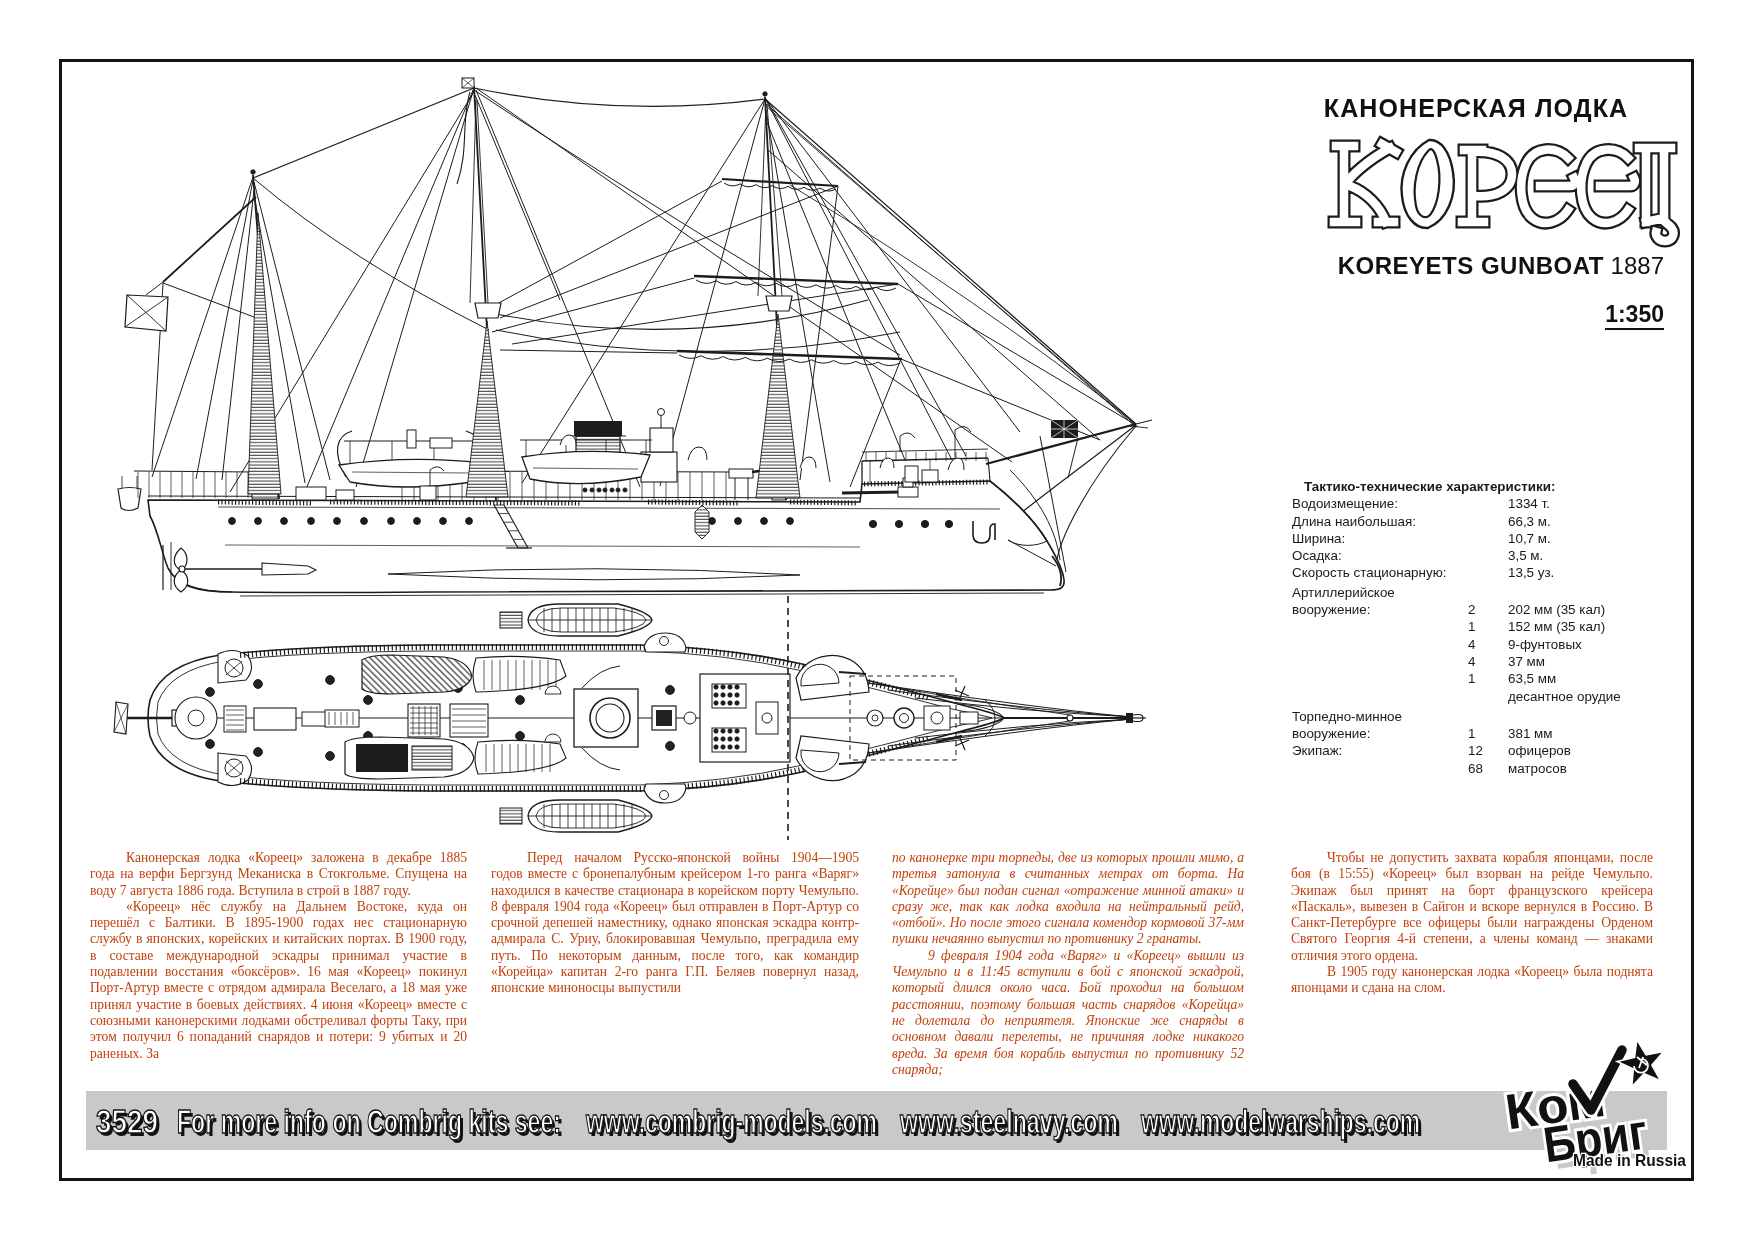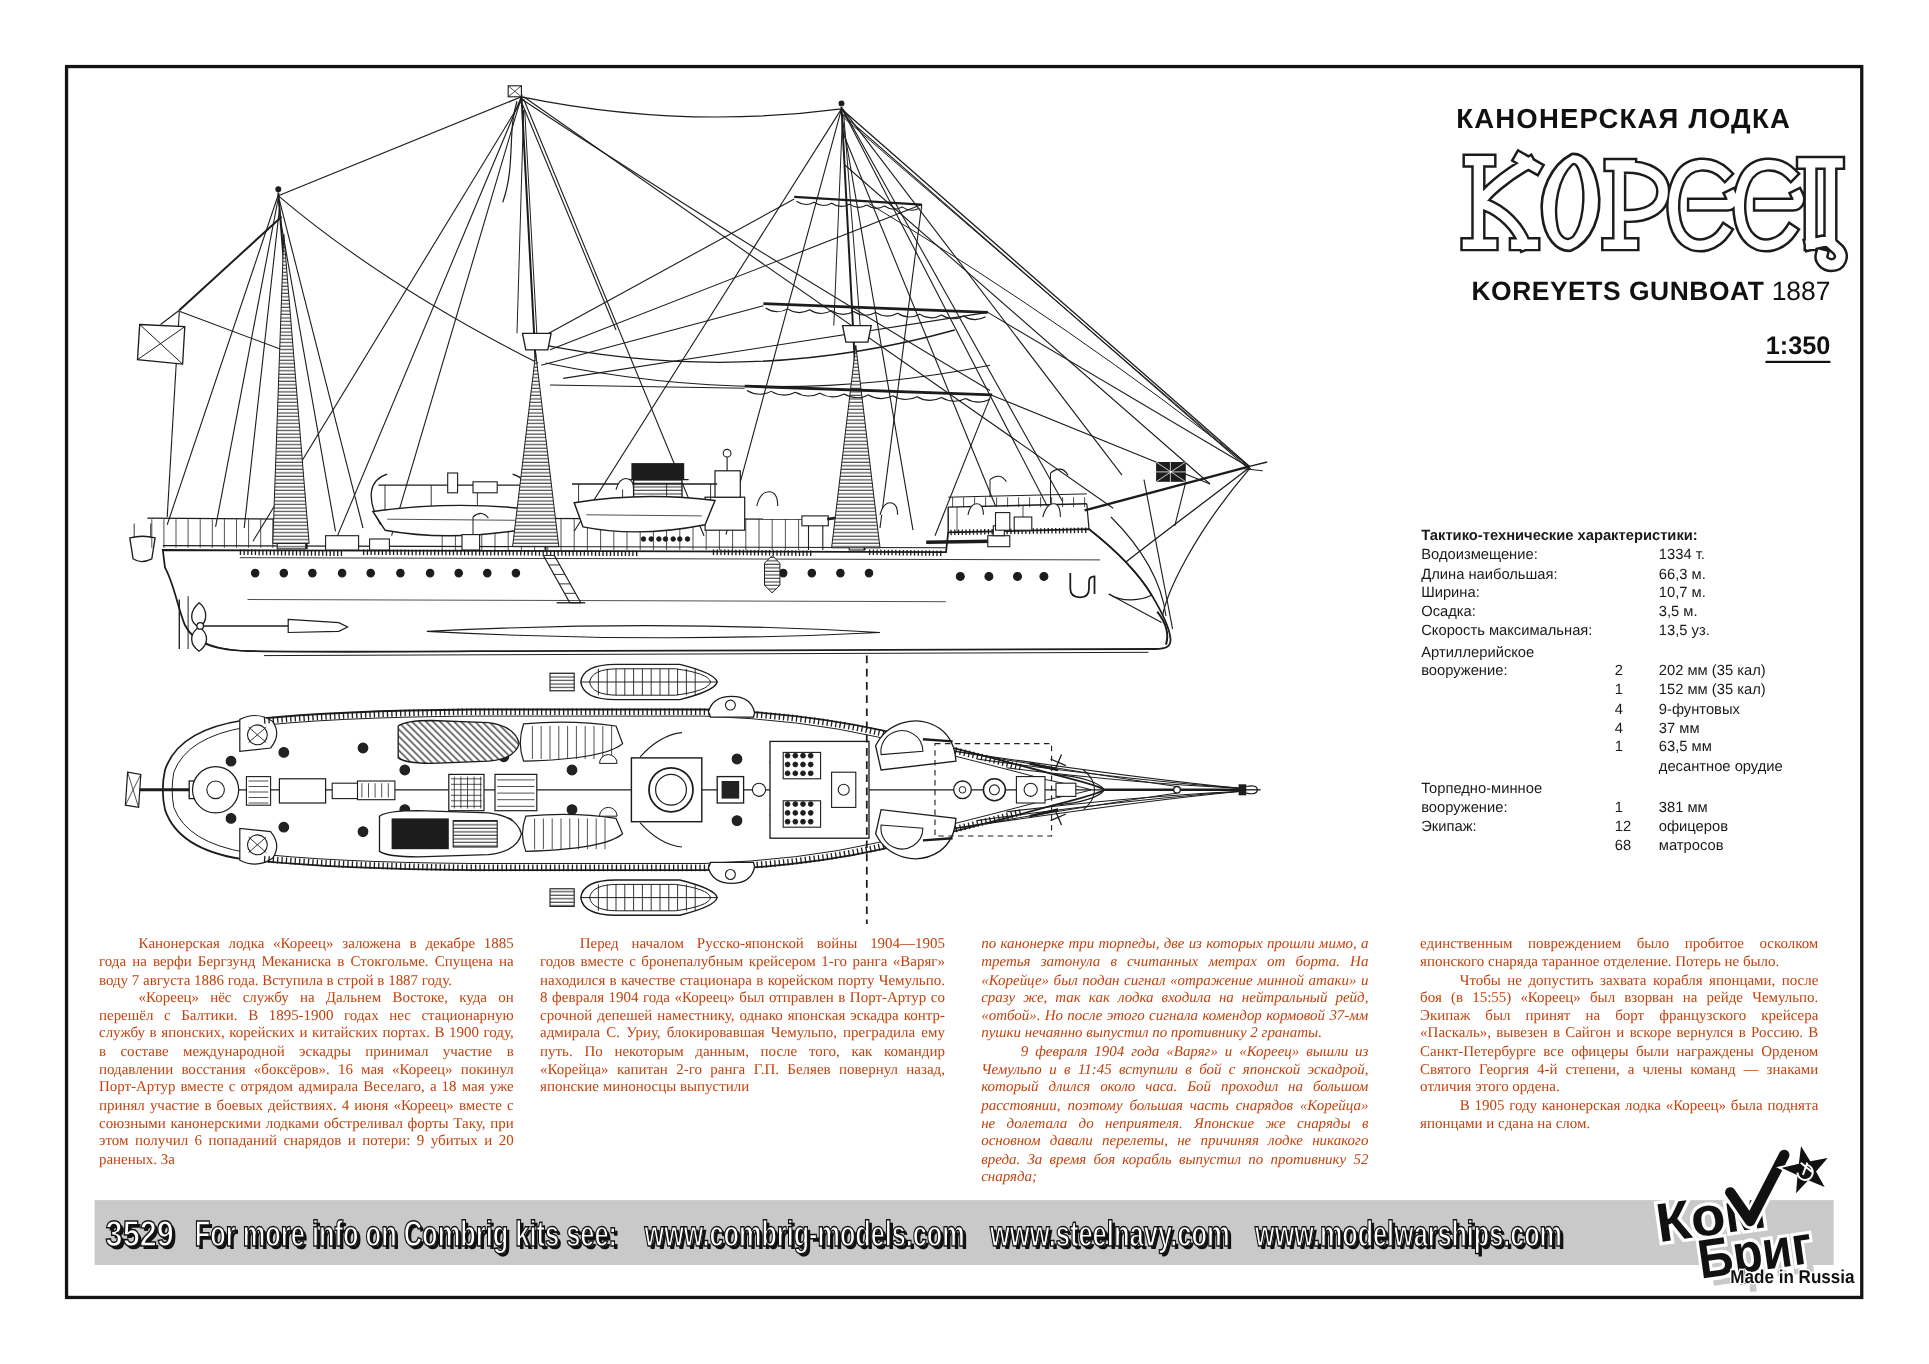--- a/index.html
+++ b/index.html
@@ -528,31 +528,31 @@
   </svg>
 
 <div class="abs" style="left:1288px;top:94px;width:376px;text-align:center;font-weight:bold;font-size:25px;letter-spacing:1.1px;white-space:nowrap;">КАНОНЕРСКАЯ ЛОДКА</div>
 
 <div class="abs" style="left:1288px;top:252px;width:376px;text-align:right;font-size:24px;white-space:nowrap;"><span style="font-weight:bold;letter-spacing:0.5px;">KOREYETS GUNBOAT</span> <span style="font-weight:400;text-align:right;">1887</span></div>
 
 <div class="abs" style="left:1488px;top:301px;width:176px;text-align:right;font-weight:bold;font-size:23px;border-bottom:0;"><span style="display:inline-block;border-bottom:2.6px solid #111;padding-bottom:0px;">1:350</span></div>
 
 <div class="spec">
 
-<div class="r" style="font-weight:bold;">Тактико-технические характеристики:</div>
+<div class="r" style="font-weight:bold;margin-left:12px;">Тактико-технические характеристики:</div>
 
 <div class="r"><span class="l">Водоизмещение:</span><span class="q"></span><span>1334 т.</span></div>
 
 <div class="r"><span class="l">Длина наибольшая:</span><span class="q"></span><span>66,3 м.</span></div>
 
 <div class="r"><span class="l">Ширина:</span><span class="q"></span><span>10,7 м.</span></div>
 
 <div class="r"><span class="l">Осадка:</span><span class="q"></span><span>3,5 м.</span></div>
 
-<div class="r"><span class="l">Скорость максимальная:</span><span class="q"></span><span>13,5 уз.</span></div>
+<div class="r"><span class="l">Скорость стационарную:</span><span class="q"></span><span>13,5 уз.</span></div>
 
 <div class="r" style="margin-top:2px;">Артиллерийское</div>
 
 <div class="r"><span class="l">вооружение:</span><span class="q">2</span><span>202 мм (35 кал)</span></div>
 <div class="r"><span class="l"></span><span class="q">1</span><span>152 мм (35 кал)</span></div>
 <div class="r"><span class="l"></span><span class="q">4</span><span>9-фунтовых</span></div>
 <div class="r"><span class="l"></span><span class="q">4</span><span>37 мм</span></div>
 <div class="r"><span class="l"></span><span class="q">1</span><span>63,5 мм</span></div>
 <div class="r"><span class="l"></span><span class="q"></span><span>десантное орудие</span></div>
 
@@ -571,16 +571,15 @@
 <div class="col" style="left:491px;top:850px;width:368px;">
 <p>Перед началом Русско-японской войны 1904—1905 годов вместе с бронепалубным крейсером 1-го ранга «Варяг» находился в качестве стационара в корейском порту Чемульпо. 8 февраля 1904 года «Кореец» был отправлен в Порт-Артур со срочной депешей наместнику, однако японская эскадра контр-адмирала С. Уриу, блокировавшая Чемульпо, преградила ему путь. По некоторым данным, после того, как командир «Корейца» капитан 2-го ранга Г.П. Беляев повернул назад, японские миноносцы выпустили</p>
 </div>
 
 <div class="col" style="left:892px;top:850px;width:352px;font-style:italic;">
 <p class="ni">по канонерке три торпеды, две из которых прошли мимо, а третья затонула в считанных метрах от борта. На «Корейце» был подан сигнал «отражение минной атаки» и сразу же, так как лодка входила на нейтральный рейд, «отбой». Но после этого сигнала комендор кормовой 37-мм пушки нечаянно выпустил по противнику 2 гранаты.</p>
 <p>9 февраля 1904 года «Варяг» и «Кореец» вышли из Чемульпо и в 11:45 вступили в бой с японской эскадрой, который длился около часа. Бой проходил на большом расстоянии, поэтому большая часть снарядов «Корейца» не долетала до неприятеля. Японские же снаряды в основном давали перелеты, не причиняя лодке никакого вреда. За время боя корабль выпустил по противнику 52 снаряда;</p>
 </div>
 
 <div class="col" style="left:1291px;top:850px;width:362px;">
-<p class="ni">единственным повреждением было пробитое осколком японского снаряда таранное отделение. Потерь не было.</p>
 <p>Чтобы не допустить захвата корабля японцами, после боя (в 15:55) «Кореец» был взорван на рейде Чемульпо. Экипаж был принят на борт французского крейсера «Паскаль», вывезен в Сайгон и вскоре вернулся в Россию. В Санкт-Петербурге все офицеры были награждены Орденом Святого Георгия 4-й степени, а члены команд — знаками отличия этого ордена.</p>
 <p>В 1905 году канонерская лодка «Кореец» была поднята японцами и сдана на слом.</p>
 </div>
 
 </body></html>

